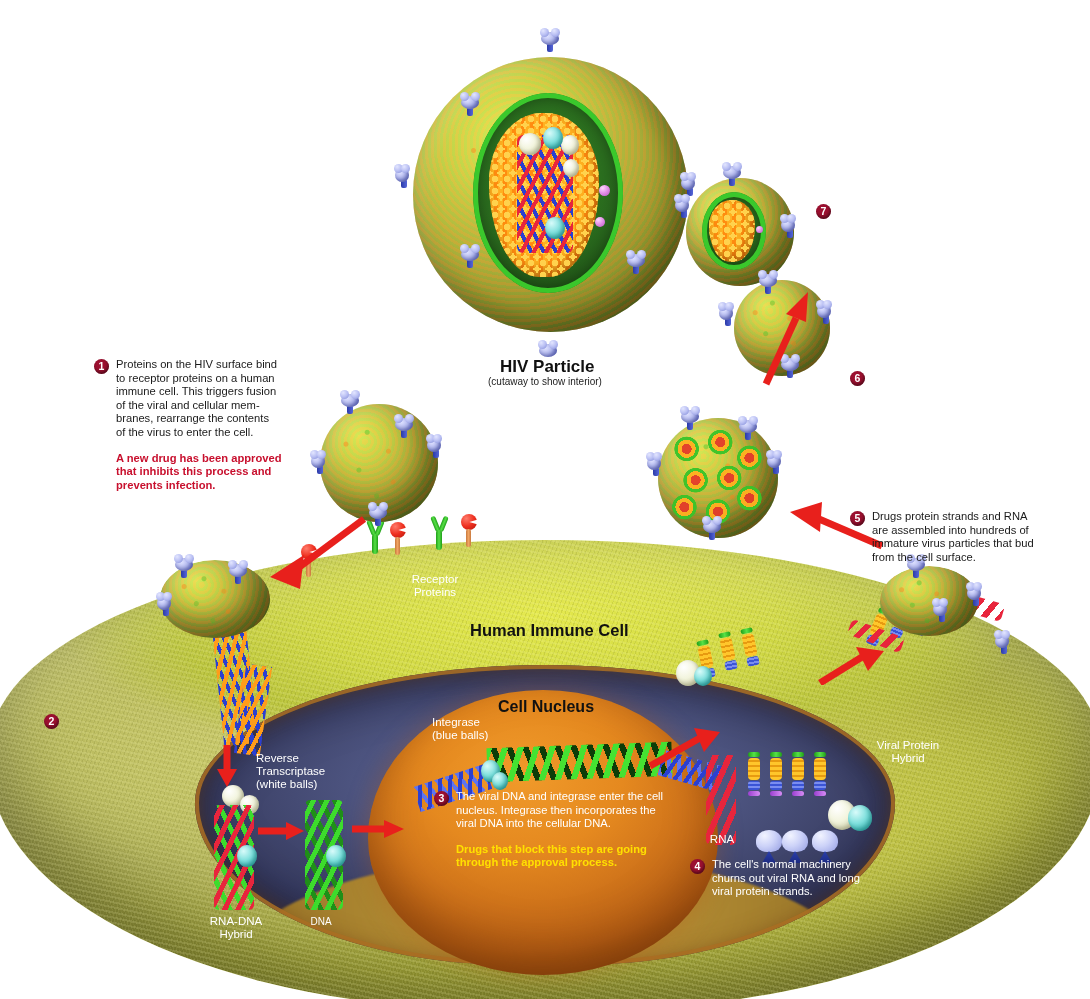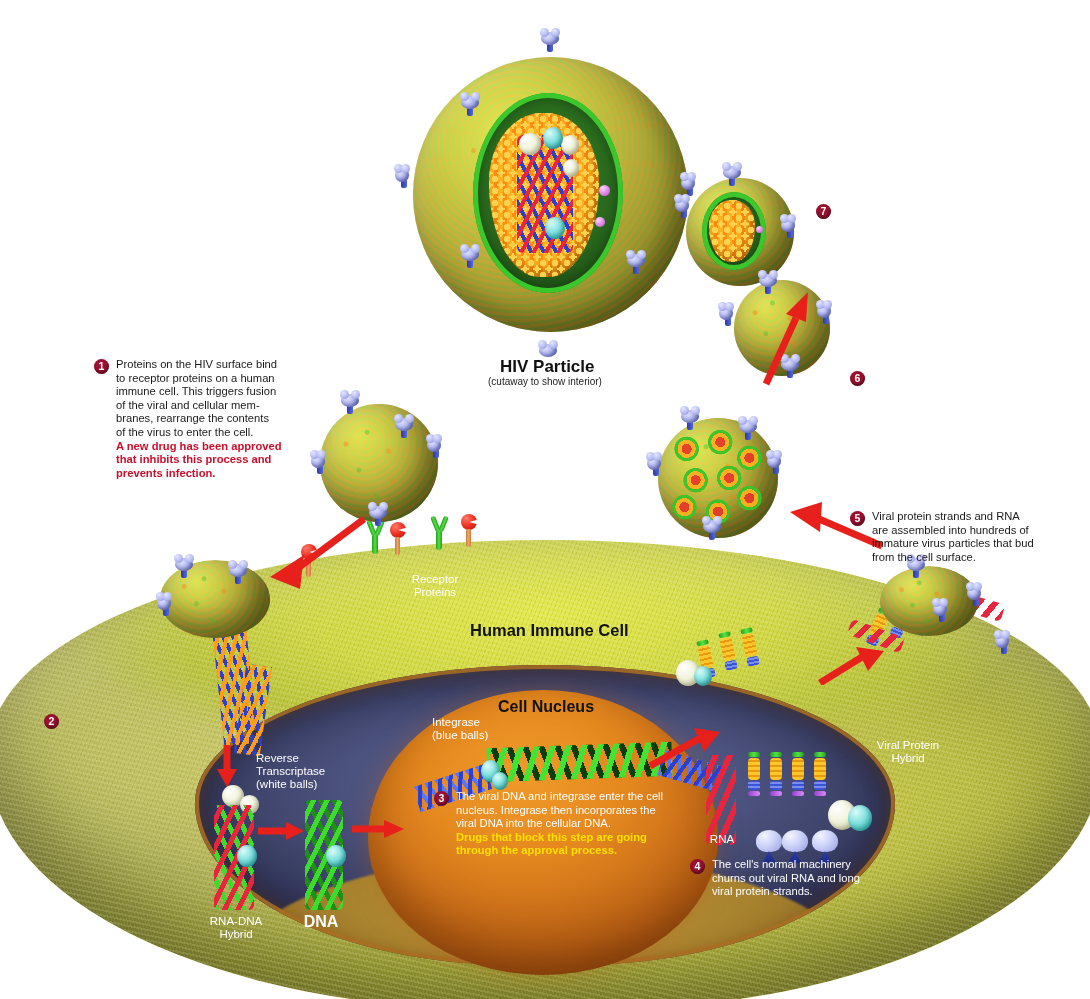--- a/index.html
+++ b/index.html
@@ -19,21 +19,21 @@
     position:absolute;left:0;top:1px;
     width:15px;height:15px;border-radius:50%;
     background:#9c1030;color:#fff;
     font-size:10.5px;font-weight:bold;
     display:flex;align-items:center;justify-content:center;
     box-shadow:inset -1px -2px 3px rgba(0,0,0,.45);
     line-height:1;
   }
   .callout .body{margin-left:22px;}
   .callout p{margin:0;}
-  .callout .drug{font-weight:bold;}
+  .callout .drug{font-weight:bold;margin-top:12px;}
 
   .dark .body{color:#1a1a1a;}
   .white .body{color:#ffffff;}
   .drug-red{color:#c8102e;}
   .drug-yellow{color:#ffe000;}
 
   
   .biglabel{position:absolute;font-weight:bold;color:#111;}
   .sublabel{position:absolute;color:#222;}
   .wlabel{position:absolute;color:#fff;text-align:center;line-height:13px;}
@@ -654,21 +654,21 @@
     <span>Reverse</span><br>
     <span>Transcriptase</span><br>
     <span>(white balls)</span>
   </div>
 
   <div class="wlabel" style="left:196px;top:915px;width:80px;font-size:11.5px;">
     <span>RNA-DNA</span><br>
     <span>Hybrid</span>
   </div>
 
-  <div class="wlabel" style="left:298px;top:915px;width:46px;font-size:16px;font-weight:bold;">DNA</div>
+  <div class="wlabel" style="left:298px;top:915px;width:46px;font-size:10px;">DNA</div>
 
   <div class="wlabel" style="left:702px;top:833px;width:40px;font-size:11.5px;">RNA</div>
 
   <div class="wlabel" style="left:862px;top:739px;width:92px;font-size:11.5px;">
     <span>Viral Protein</span><br>
     <span>Hybrid</span>
   </div>
 
   <div class="callout dark" style="left:94px;top:358px;width:190px;">
     <div class="num">1</div>
@@ -709,21 +709,21 @@
     <div class="body">
       <p>The cell's normal machinery</p>
       <p>churns out viral RNA and long</p>
       <p>viral protein strands.</p>
     </div>
   </div>
 
   <div class="callout dark" style="left:850px;top:510px;width:200px;">
     <div class="num">5</div>
     <div class="body">
-      <p>Viral protein strands and RNA</p>
+      <p>Drugs protein strands and RNA</p>
       <p>are assembled into hundreds of</p>
       <p>immature virus particles that bud</p>
       <p>from the cell surface.</p>
     </div>
   </div>
 
   <div class="callout dark" style="left:850px;top:370px;width:190px;">
     <div class="num">6</div>
   </div>
 

